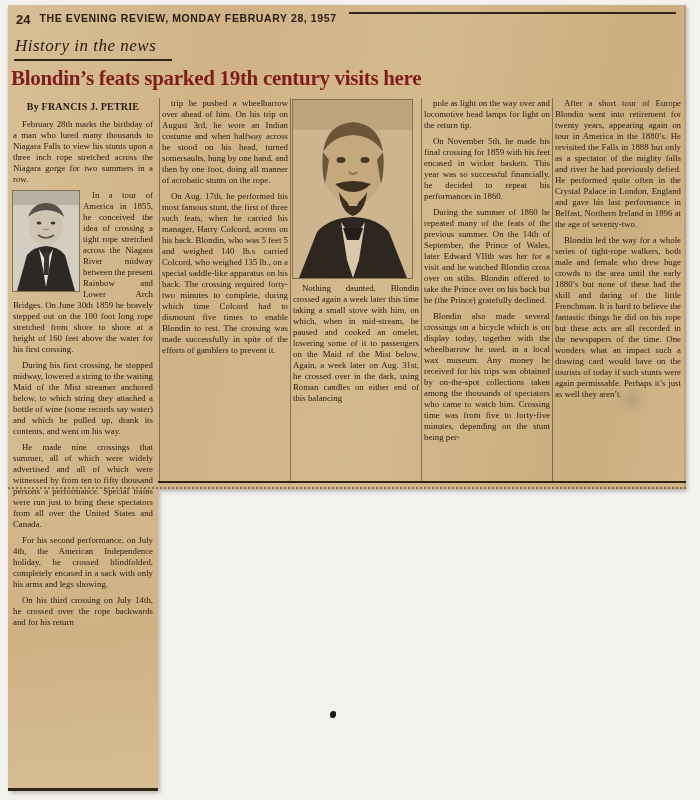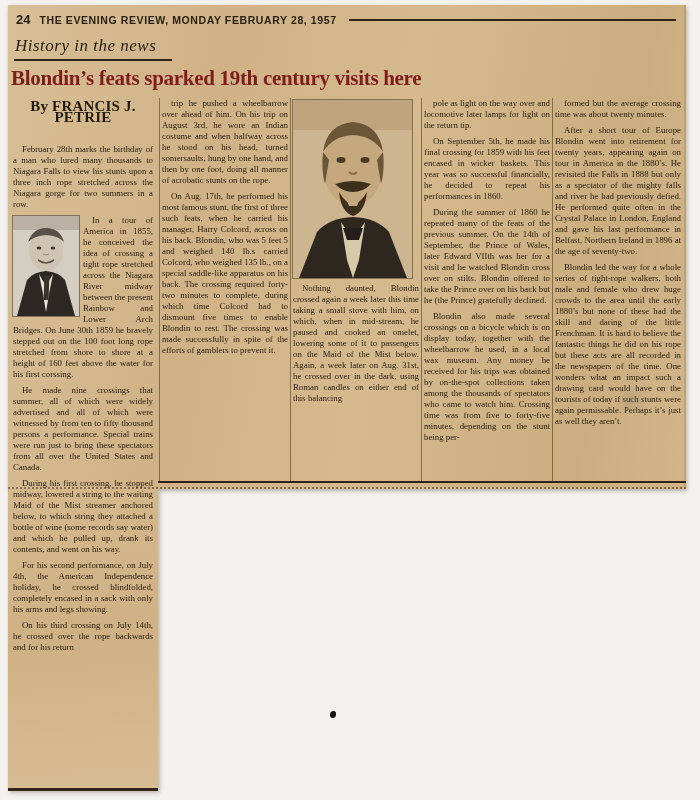--- a/index.html
+++ b/index.html
@@ -20,41 +20,41 @@
     background: linear-gradient(175deg,#d4b88c 0%, #cfb184 50%, #d7bd94 100%);
     box-shadow: 2px 2px 4px rgba(60,45,25,.3);
     border-bottom: 3px solid #2f2416;
   }
   .article-bottom-rule {
     position:absolute; left:158px; top:481px; width:528px; height:2px; background:#2f2416;
   }
 
   .article { position:absolute; left:8px; top:5px; width:678px; color:#241b10; }
 
-  .masthead { display:flex; align-items:center; padding:7px 10px 0 8px;
+  .masthead { display:flex; padding:7px 10px 0 8px;
     font-family:"Liberation Sans", sans-serif; font-weight:bold; color:#2a2012; }
   .pagenum { font-size:13px; }
   .mast-title { font-size:10.5px; letter-spacing:.6px; margin-left:9px; }
   .mast-rule { flex:1; height:2px; background:#2e2518; margin-left:12px; }
 
   .kicker { display:inline-block; margin:9px 0 0 6px; font-size:17px; font-weight:normal;
     font-style:italic; letter-spacing:.5px; border-bottom:2.5px solid #2e2518;
     padding:0 16px 3px 1px; color:#251c0f; }
 
   .headline { margin:5px 0 7px 3px; font-size:21px; font-weight:bold;
     letter-spacing:-.3px; color:#7f1d1d; white-space:nowrap; }
 
   .cols { display:flex; padding:0 1px 0 3px; align-items:flex-start; }
   .col { font-size:8.8px; line-height:11px; text-align:justify; }
   .col p { margin:0 0 5px 0; text-indent:9px; }
   .col-1 { width:148px; padding:0 6px 0 2px; }
   .col-n { width:131px; height:384px; overflow:hidden; padding:0 2px;
     border-left:1px solid rgba(52,38,20,.5); }
 
-  .byline { text-align:center; font-weight:bold; font-size:15px; margin:3px 0 21px;
+  .byline { text-align:center; font-weight:bold; font-size:10px; margin:3px 0 7px;
     letter-spacing:.2px; }
 
   .photo-petrie { float:left; width:66px; height:100px; margin:1px 4px 2px 0;
     outline:1px solid rgba(50,40,25,.5); }
   .photo-petrie svg { display:block; width:100%; height:100%; }
 
   .photo-blondin { display:block; width:119px; height:178px; margin:2px 0 5px 0;
     outline:1px solid rgba(50,40,25,.5); }
   .photo-blondin svg { display:block; width:100%; height:100%; }
 
@@ -101,22 +101,22 @@
               <ellipse cx="33" cy="34" rx="17" ry="21" fill="#cfc4b2"></ellipse>
               <path d="M15 26 Q20 12 33 12 Q47 12 51 26 Q46 20 33 19 Q21 20 15 26 Z" fill="#57514a"></path>
               <ellipse cx="26" cy="32" rx="2.4" ry="1.6" fill="#3c362e"></ellipse>
               <ellipse cx="40" cy="32" rx="2.4" ry="1.6" fill="#3c362e"></ellipse>
               <path d="M25 44 Q33 50 41 44" stroke="#5a5147" stroke-width="1.6" fill="none"></path>
               <path d="M30 38 Q33 40 36 38" stroke="#8a8072" stroke-width="1" fill="none"></path>
             </svg>
           </span>
           <span>In a tour of America in 1855, he conceived the idea of crossing a tight rope stretched across the Niagara River midway between the present Rainbow and Lower Arch Bridges. On June 30th 1859 he bravely stepped out on the 100 foot long rope stretched from shore to shore at a height of 160 feet above the water for his first corssing.</span>
         </p>
+        <p>During his first crossing, he stopped midway, lowered a string to the waiting Maid of the Mist streamer anchored below, to which string they attached a bottle of wine (some records say water) and which he pulled up, drank its contents, and went on his way.</p>
         <p>He made nine crossings that summer, all of which were widely advertised and all of which were witnessed by from ten to fifty thousand persons a performance. Special trains were run just to bring these spectators from all over the United States and Canada.</p>
-        <p>During his first crossing, he stopped midway, lowered a string to the waiting Maid of the Mist streamer anchored below, to which string they attached a bottle of wine (some records say water) and which he pulled up, drank its contents, and went on his way.</p>
         <p>For his second performance, on July 4th, the American Independence holiday, he crossed blindfolded, completely encased in a sack with only his arms and legs showing.</p>
         <p>On his third crossing on July 14th, he crossed over the rope backwards and for his return</p>
       </div>
 
       <div class="col col-n">
         <p>trip he pushed a wheelbarrow over ahead of him. On his trip on August 3rd, he wore an Indian costume and when halfway across he stood on his head, turned somersaults, hung by one hand, and then by one foot, doing all manner of acrobatic stunts on the rope.</p>
         <p>On Aug. 17th, he performed his most famous stunt, the first of three such feats, when he carried his manager, Harry Colcord, across on his back. Blondin, who was 5 feet 5 and weighed 140 lb.s carried Colcord, who weighed 135 lb., on a special saddle-like apparatus on his back. The crossing required forty-two minutes to complete, during which time Colcord had to dismount five times to enable Blondin to rest. The crossing was made successfully in spite of the efforts of gamblers to prevent it.</p>
       </div>
 
       <div class="col col-n">
@@ -136,28 +136,27 @@
             <path d="M56 72 Q60 76 64 72" stroke="#8a6f4c" stroke-width="2" fill="none"></path>
             <path d="M42 84 Q60 78 78 84 Q70 92 60 92 Q50 92 42 84 Z" fill="#3d2f1e"></path>
             <path d="M46 92 Q60 116 74 92 Q72 112 60 116 Q48 112 46 92 Z" fill="#3d2f1e"></path>
             <path d="M52 96 Q60 104 68 96 L64 106 L56 106 Z" fill="#c6a87f"></path>
           </svg>
         </span>
         <p>Nothing daunted, Blondin crossed again a week later this time taking a small stove with him, on which, when in mid-stream, he paused and cooked an omelet, lowering some of it to passengers on the Maid of the Mist below. Again, a week later on Aug. 31st, he crossed over in the dark, using Roman candles on either end of this balancing</p>
       </div>
 
       <div class="col col-n">
-        <p>pole as light on the way over and locomotive later lamps for light on the return tip.</p>
-        <p>On September 5th, he made his final crossing for 1859 with his feet encased in wicker baskets. This year was so successful financially, he decided to repeat his performances in 1860.</p>
+        <p>pole as light on the way over and locomotive head lamps for light on the return tip.</p>
+        <p>On November 5th, he made his final crossing for 1859 with his feet encased in wicker baskets. This year was so successful financially, he decided to repeat his performances in 1860.</p>
         <p>During the summer of 1860 he repeated many of the feats of the previous summer. On the 14th of September, the Prince of Wales, later Edward VIIth was her for a visit and he watched Blondin cross over on stilts. Blondin offered to take the Prince over on his back but he (the Prince) gratefully declined.</p>
         <p>Blondin also made several crossings on a bicycle which is on display today, together with the wheelbarrow he used, in a local wax museum. Any money he received for his trips was obtained by on-the-spot collections taken among the thousands of spectators who came to watch him. Crossing time was from five to forty-five minutes, depending on the stunt being per-</p>
       </div>
 
       <div class="col col-n">
-        <p>formed but the average crossing time was about twenty minutes.</p>
         <p>After a short tour of Europe Blondin went into retirement for twenty years, appearing again on tour in America in the 1880’s. He revisited the Falls in 1888 but only as a spectator of the mighty falls and river he had previously defied. He performed quite often in the Crystal Palace in London, England and gave his last performance in Belfast, Northern Ireland in 1896 at the age of seventy-two.</p>
         <p>Blondin led the way for a whole series of tight-rope walkers, both male and female who drew huge crowds to the area until the early 1880’s but none of these had the skill and daring of the little Frenchman. It is hard to believe the fantastic things he did on his rope but these acts are all recorded in the newspapers of the time. One wonders what an impact such a drawing card would have on the tourists of today if such stunts were again permissable. Perhaps it’s just as well they aren’t.</p>
       </div>
 
     </div>
   </div>
 
   <div class="smudge"></div>
   <div class="ink-dot"></div>
 

